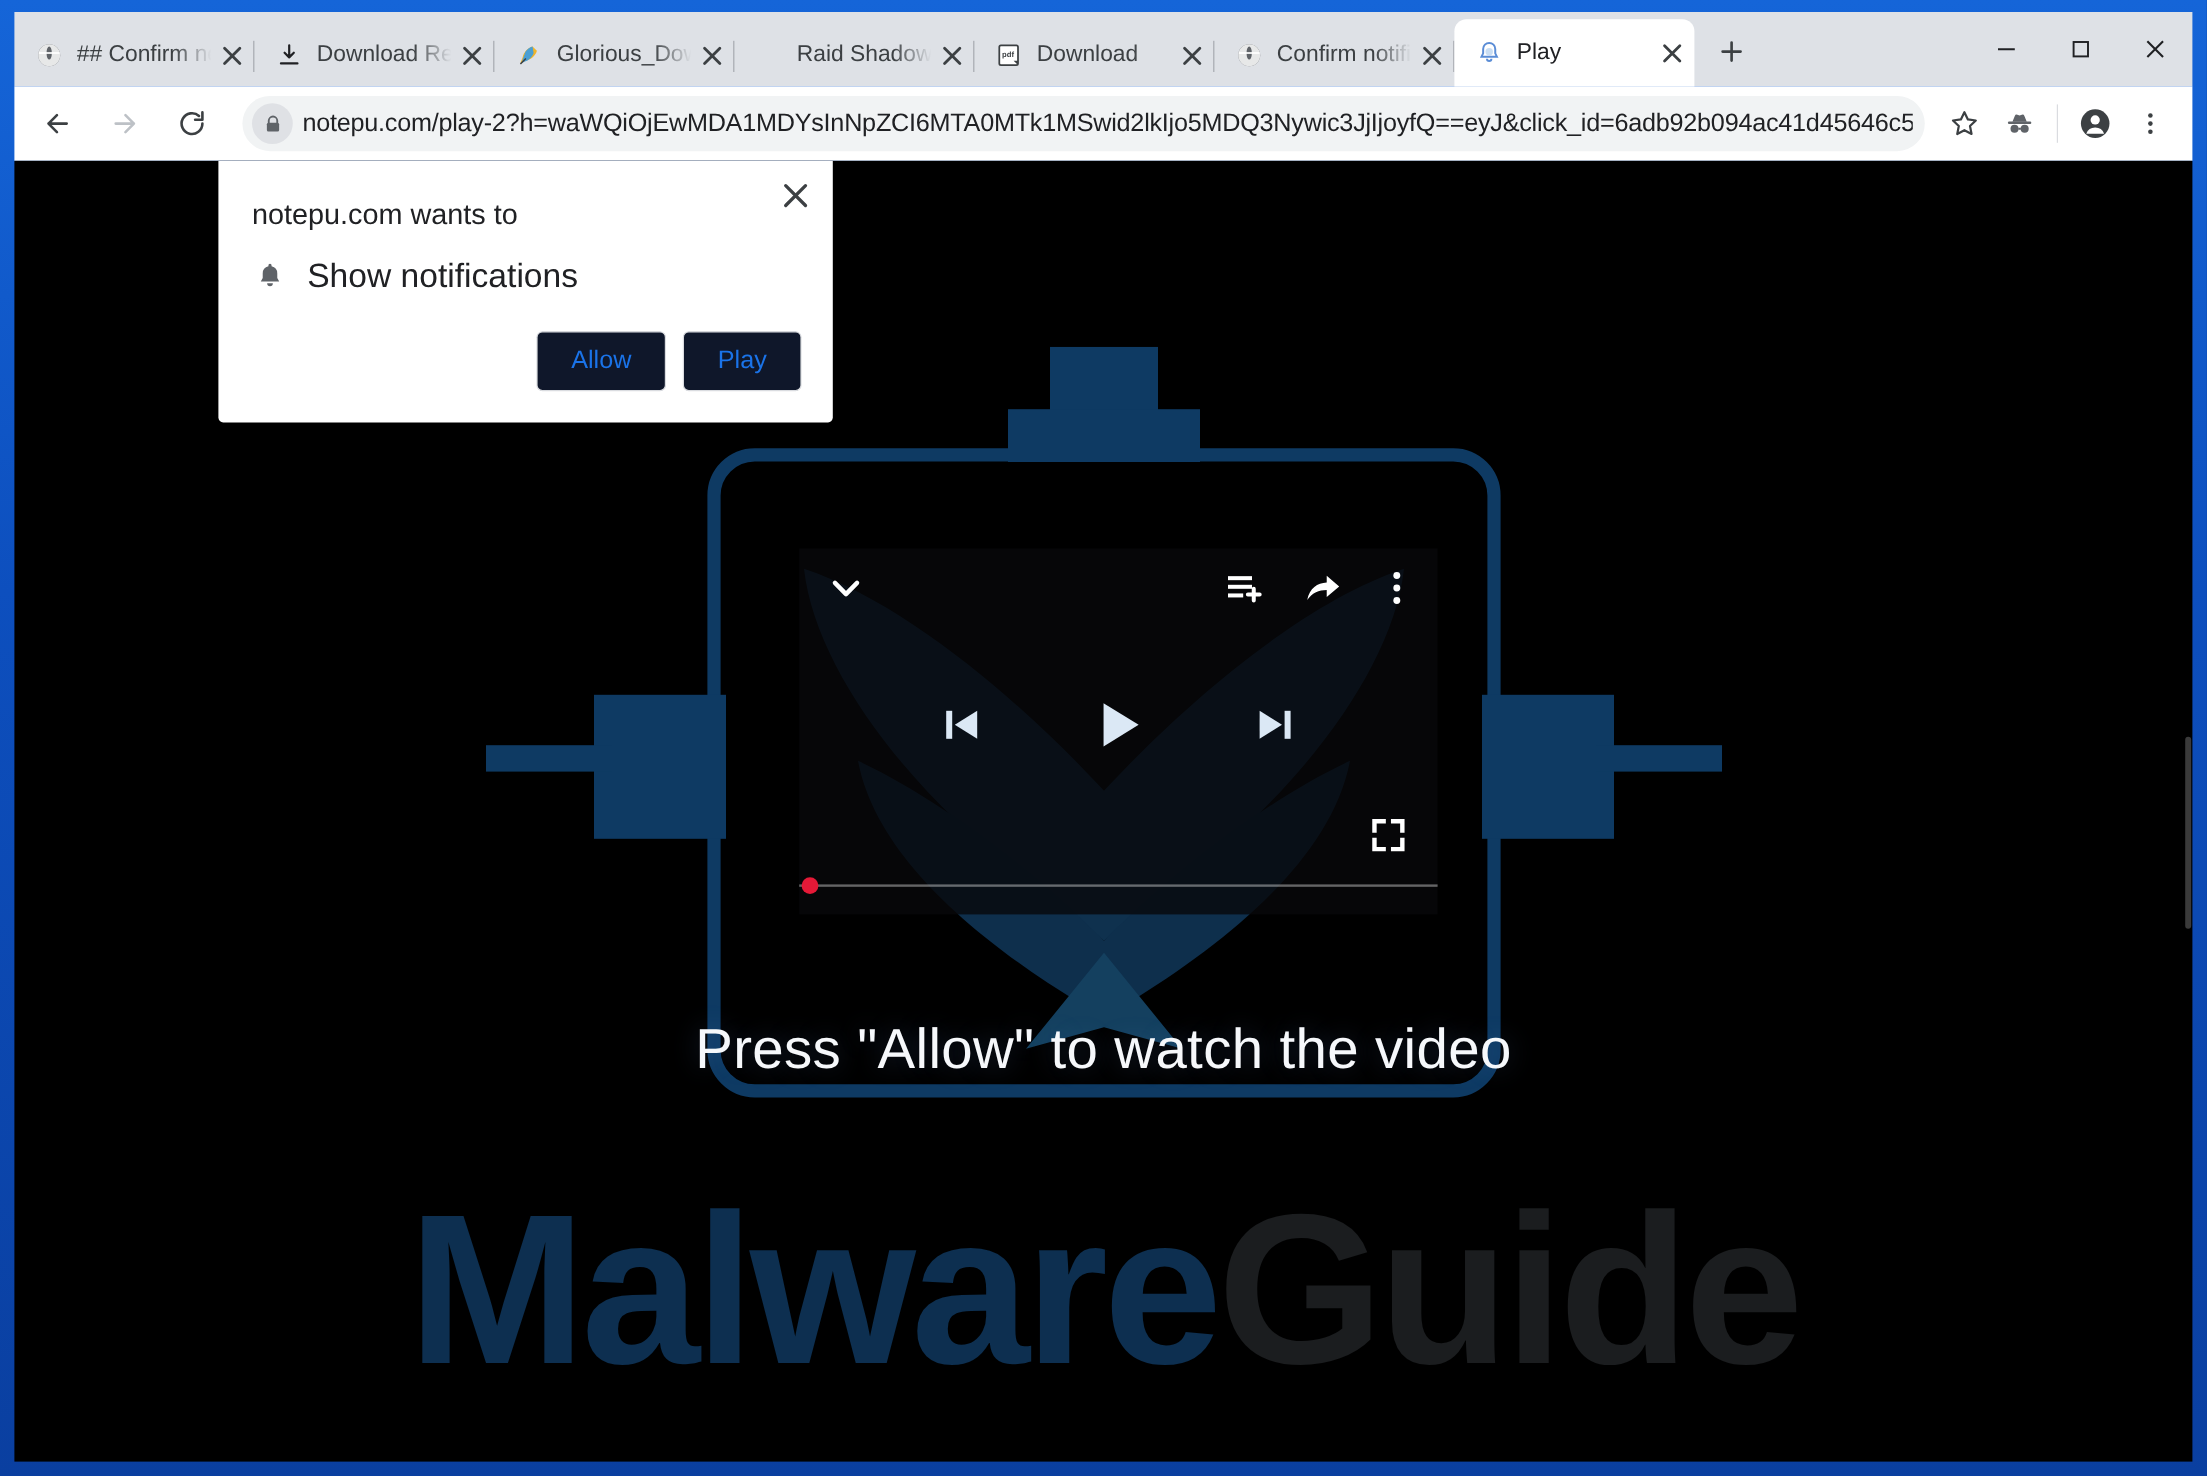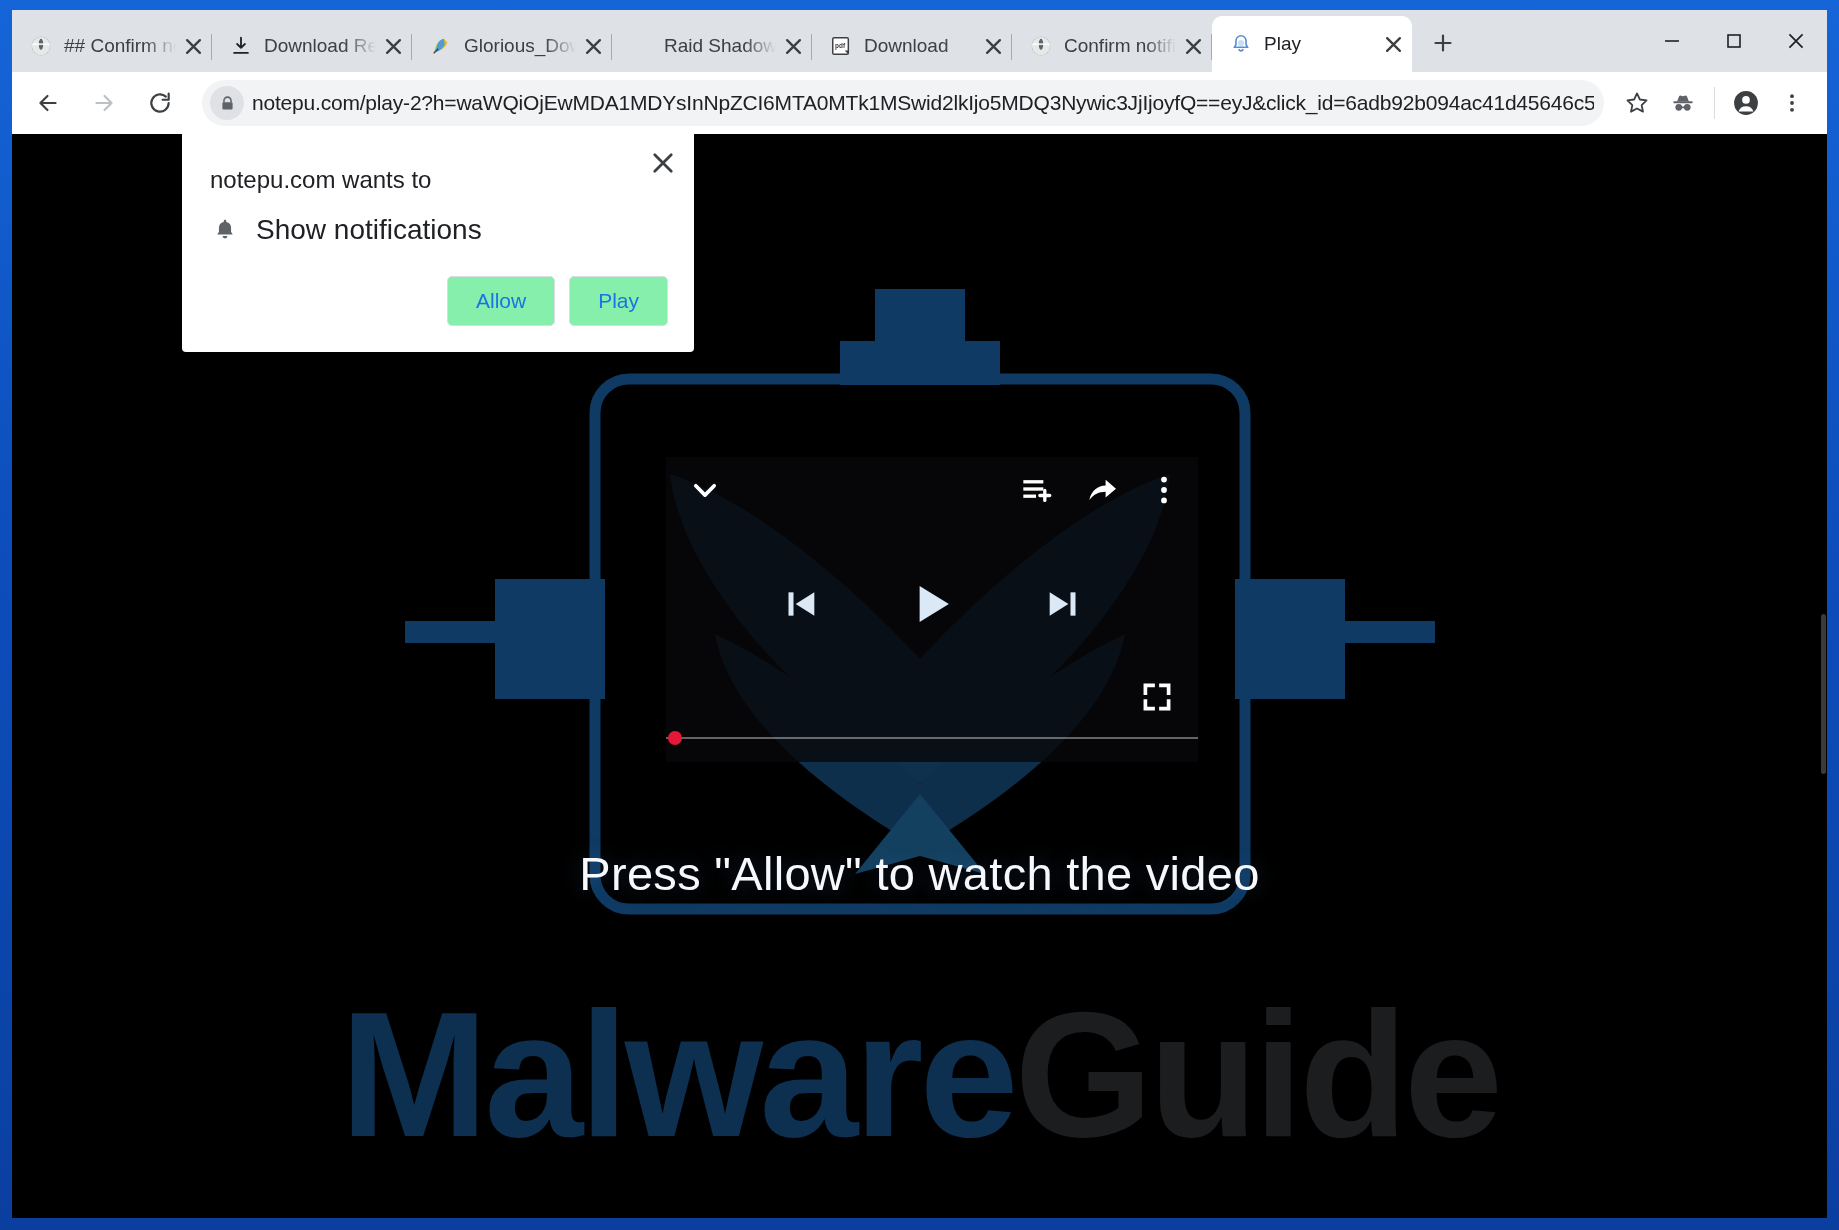--- a/index.html
+++ b/index.html
@@ -355,21 +355,21 @@
   }
   #perm-actions {
     display: flex;
     justify-content: flex-end;
     gap: 14px;
     padding: 30px 26px 26px 26px;
   }
   .perm-btn {
     font-size: 21px;
     color: #1a73e8;
-    background: #86efac;
+    background: #0f172a;
     border: 1px solid #dadce0;
     border-radius: 5px;
     padding: 12px 28px;
     cursor: pointer;
     font-family: "Liberation Sans", sans-serif;
     font-weight: 500;
   }
 
   
   #scroll-hint {

